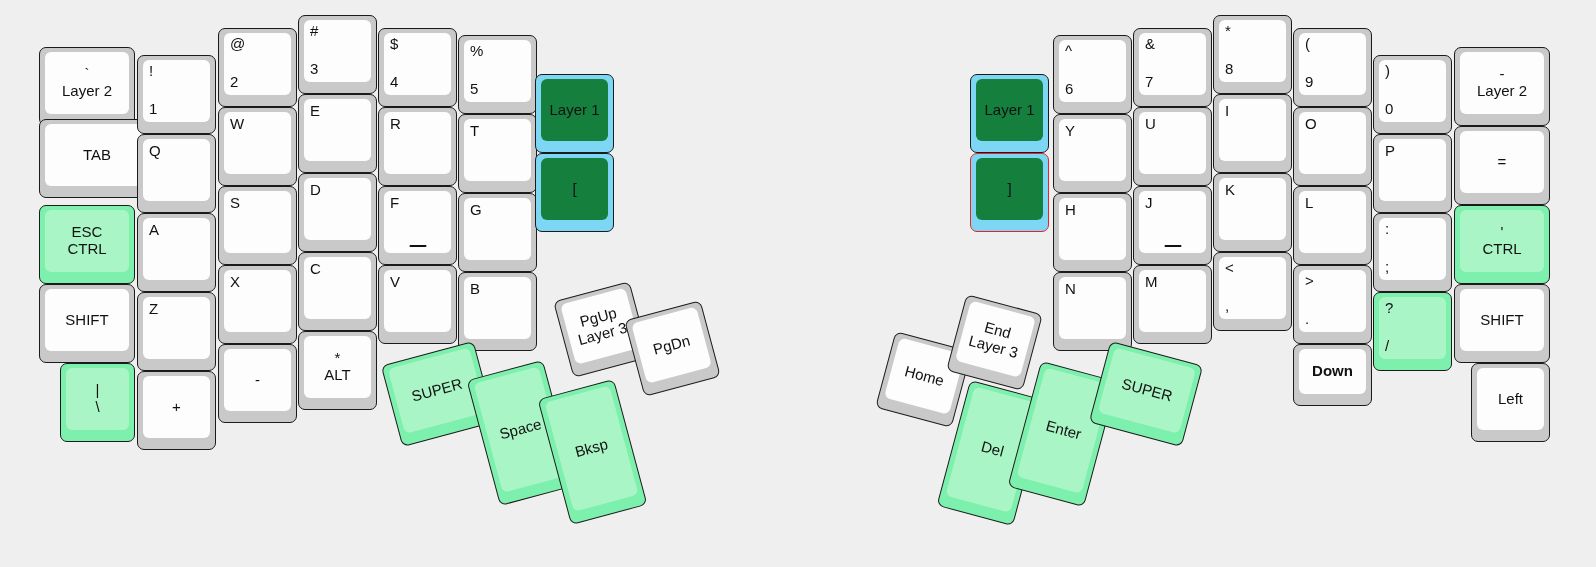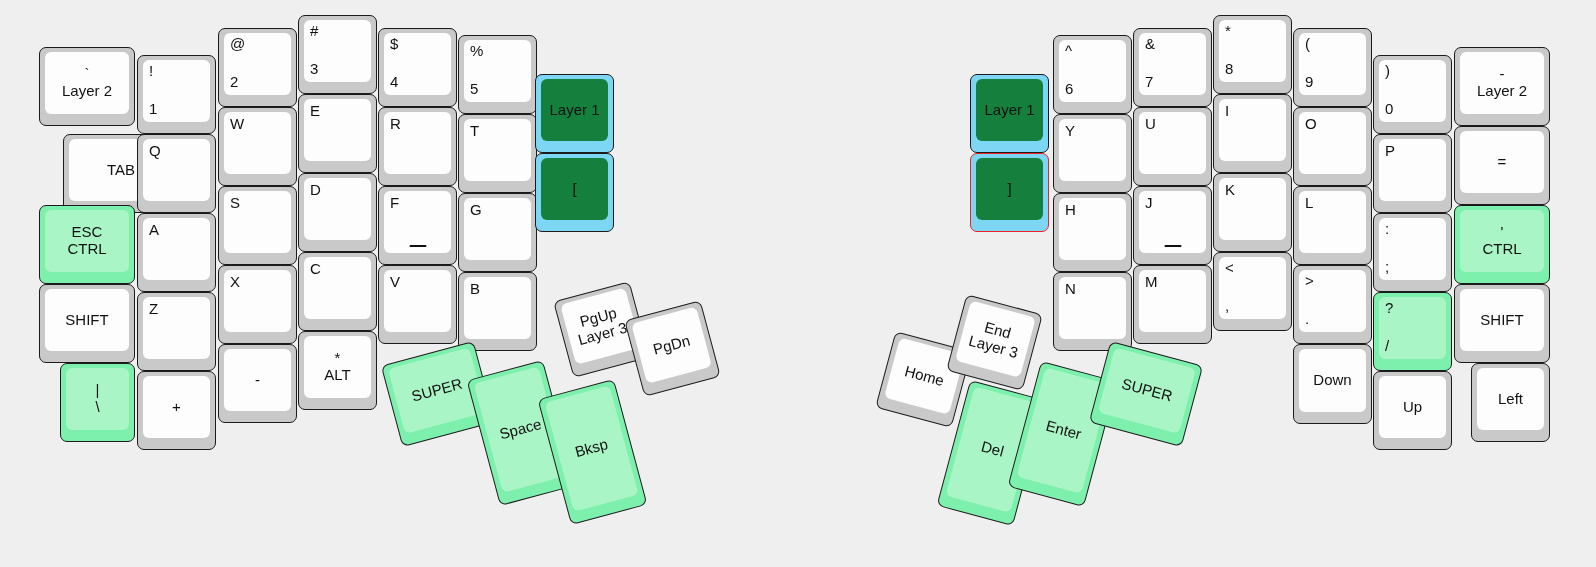--- a/index.html
+++ b/index.html
@@ -61,21 +61,21 @@
 </head>
 <body>
 
 <div id="kb">
     <div class="key " style="left: 39px; top: 47px; width: 96px; height: 79px;">
       <div class="cap ctr2 center">
         <span class="lbl top">`</span>
         <span class="lbl">Layer 2</span>
       </div>
     </div>
-    <div class="key " style="left: 39px; top: 134px; width: 116px; height: 79px; margin-left: 24px;">
+    <div class="key " style="left: 39px; top: 119px; width: 116px; height: 79px;">
       <div class="cap center">
         <span class="lbl">TAB</span>
       </div>
     </div>
     <div class="key green" style="left: 39px; top: 205px; width: 96px; height: 79px;">
       <div class="cap ctr2 center">
         <span class="lbl top">ESC</span>
         <span class="lbl">CTRL</span>
       </div>
     </div>
@@ -348,21 +348,21 @@
       <div class="cap tl">
         <span class="lbl top">L</span>
       </div>
     </div>
     <div class="key " style="left: 1293px; top: 265px; width: 79px; height: 79px;">
       <div class="cap stack">
         <span class="lbl top">&gt;</span>
         <span class="lbl">.</span>
       </div>
     </div>
-    <div class="key " style="left: 1293px; top: 344px; width: 79px; height: 80px;">
+    <div class="key " style="left: 1293px; top: 344px; width: 79px; height: 62px; font-weight: bold;">
       <div class="cap center">
         <span class="lbl">Down</span>
       </div>
     </div>
     <div class="key " style="left: 1373px; top: 55px; width: 79px; height: 79px;">
       <div class="cap stack">
         <span class="lbl top">)</span>
         <span class="lbl">0</span>
       </div>
     </div>
@@ -376,25 +376,20 @@
         <span class="lbl top">:</span>
         <span class="lbl">;</span>
       </div>
     </div>
     <div class="key green" style="left: 1373px; top: 292px; width: 79px; height: 79px;">
       <div class="cap stack">
         <span class="lbl top">?</span>
         <span class="lbl">/</span>
       </div>
     </div>
-    <div class="key " style="left: 1373px; top: 371px; width: 79px; height: 79px;">
-      <div class="cap center">
-        <span class="lbl">Up</span>
-      </div>
-    </div>
     <div class="key " style="left: 1454px; top: 47px; width: 96px; height: 79px;">
       <div class="cap ctr2 center">
         <span class="lbl top">-</span>
         <span class="lbl">Layer 2</span>
       </div>
     </div>
     <div class="key " style="left: 1454px; top: 126px; width: 96px; height: 79px;">
       <div class="cap center">
         <span class="lbl">=</span>
       </div>

